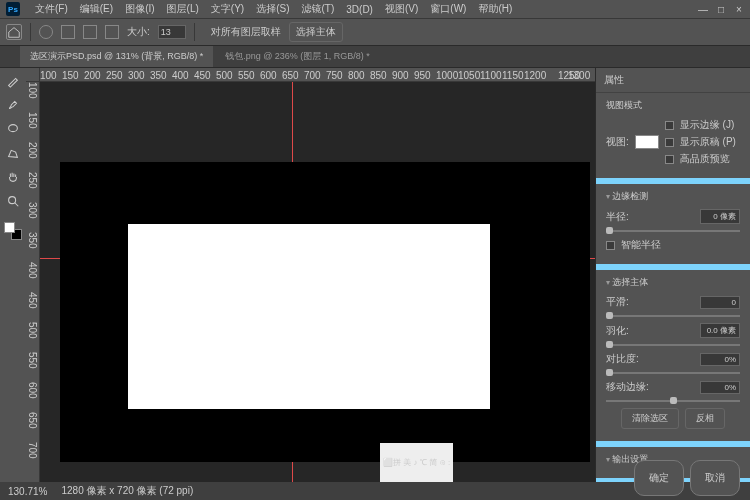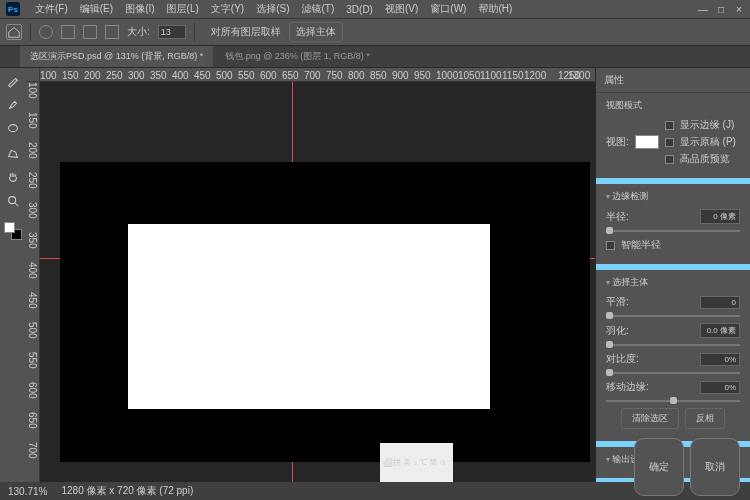--- a/index.html
+++ b/index.html
@@ -44,21 +44,21 @@
 .panel .sechead.collapse::before{content:"▾ ";color:#999;font-size:8px}
 .panel .row{display:flex;align-items:center;gap:6px;margin-bottom:6px;font-size:9px;color:#bbb}
 .panel .chk{width:9px;height:9px;border:1px solid #888;background:#3a3a3a;flex-shrink:0}
 .panel .swatch2{width:24px;height:14px;background:#fff;border:1px solid #888}
 .panel .slider{flex:1;height:2px;background:#777;position:relative}
 .panel .slider .thumb{position:absolute;width:7px;height:7px;background:#bbb;top:-3px;border-radius:2px}
 .panel .valbox{width:40px;background:#383838;border:1px solid #666;padding:1px 3px;font-size:8px;text-align:right}
 .panel .sbtn{padding:3px 10px;border:1px solid #666;border-radius:3px;background:#535353;cursor:pointer;font-size:9px}
 .statusbar{height:18px;background:#3f3f3f;display:flex;align-items:center;padding:0 8px;font-size:9px;color:#bbb;gap:14px}
 .bottombtns{position:absolute;right:10px;bottom:4px;display:flex;gap:6px}
-.bottombtns .bb{padding:21px 14px;border:1px solid #777;border-radius:10px;background:#535353;cursor:pointer;font-size:10px}
+.bottombtns .bb{padding:10px 14px;border:1px solid #777;border-radius:10px;background:#535353;cursor:pointer;font-size:10px}
 .taskthing{position:absolute;bottom:18px;left:380px;background:#eee;color:#333;font-size:9px;padding:14px 3px;display:flex;gap:2px;align-items:center}
 .taskthing span{font-size:8px}
 </style>
 </head>
 <body>
 
 <div class="menubar">
   <div class="logo">Ps</div>
   <span class="mi">文件(F)</span>
   <span class="mi">编辑(E)</span>

